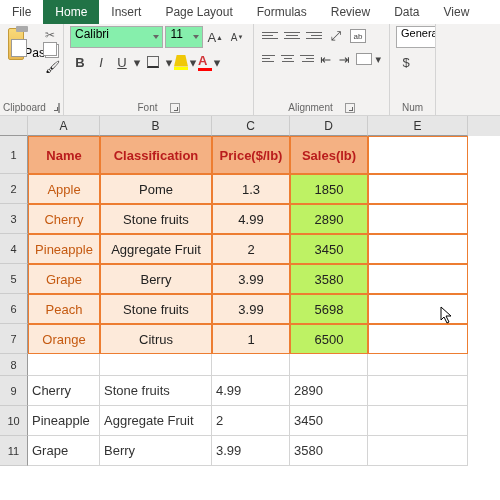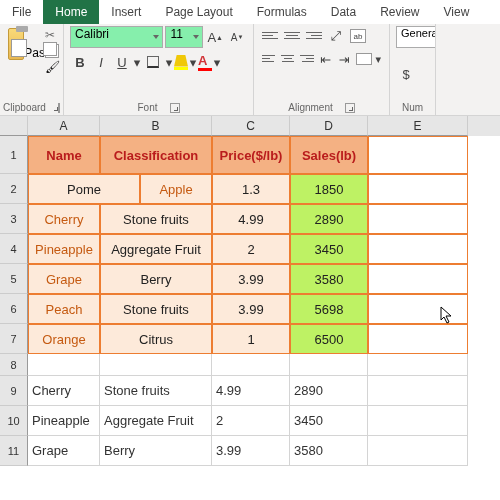--- a/index.html
+++ b/index.html
@@ -42,21 +42,21 @@
 .red-bar{background:#ff0000}
 .font-a{font-weight:bold;font-size:13px;color:#d13438}
 .align-group{width:136px}
 .align-row{display:flex;gap:2px;margin-bottom:3px}
 .align-btn{width:20px;height:18px;display:flex;flex-direction:column;justify-content:center;gap:2px;cursor:pointer;padding:0 2px}
 .align-line{height:1px;background:#666}
 .wrap-btn{display:flex;align-items:center;gap:3px;cursor:pointer;font-size:11px;color:#444;padding:1px 2px}
 .ab-icon{width:16px;height:14px;border:1px solid #999;font-size:8px;display:flex;align-items:center;justify-content:center;background:#fff}
 .merge-icon{width:16px;height:12px;border:1px solid #999;background:#fff;position:relative}
 .num-group{width:46px;overflow:hidden}
-.num-select{border:1px solid #ababab;background:#fff;height:22px;padding:0 4px;font-size:11px;width:60px;margin-bottom:16px}
+.num-select{border:1px solid #ababab;background:#fff;height:22px;padding:0 4px;font-size:11px;width:60px;margin-bottom:4px}
 .sheet{position:relative}
 .col-headers{display:flex;height:20px;background:#e6e6e6}
 .row-hdr-spacer{width:28px;border-right:1px solid #ccc;border-bottom:1px solid #999;background:#e6e6e6}
 .col-h{border-right:1px solid #ccc;border-bottom:1px solid #999;text-align:center;font-size:12px;color:#333;line-height:20px;background:#e6e6e6}
 .col-A{width:72px}.col-B{width:112px}.col-C{width:78px}.col-D{width:78px}.col-E{width:100px}
 .row{display:flex}
 .row-h{width:28px;background:#e6e6e6;border-right:1px solid #999;border-bottom:1px solid #ccc;text-align:center;font-size:11px;color:#333;display:flex;align-items:center;justify-content:center}
 .cell{border-right:1px solid #d4d4d4;border-bottom:1px solid #d4d4d4;padding:0 4px;font-size:13px;color:#333;display:flex;align-items:center;overflow:hidden;white-space:nowrap}
 .r-header{height:38px}
 .r-header .row-h{height:38px}
@@ -75,22 +75,22 @@
 </style>
 </head>
 <body>
 
 <div class="ribbon-tabs">
   <div class="tab">File</div>
   <div class="tab active">Home</div>
   <div class="tab">Insert</div>
   <div class="tab">Page Layout</div>
   <div class="tab">Formulas</div>
+  <div class="tab">Review</div>
   <div class="tab">Data</div>
-  <div class="tab">Review</div>
   <div class="tab">View</div>
 </div>
 
 <div class="ribbon">
   <div class="group clipboard-group">
     <div class="paste-btn">
       <div class="paste-icon"></div>
       <span>Paste</span>
     </div>
     <div class="small-icons">
@@ -227,22 +227,22 @@
     <div class="cell col-A th-cell">Name</div>
     <div class="cell col-B th-cell">Classification</div>
     <div class="cell col-C th-cell">Price($/lb)</div>
     <div class="cell col-D th-cell">Sales(lb)</div>
     <div class="cell col-E"></div>
   </div>
 
   <div id="styled-rows">
       <div class="row r-data styled">
         <div class="row-h">2</div>
+        <div class="cell col-A td-name">Apple</div>
         <div class="cell col-B td-class">Pome</div>
-        <div class="cell col-A td-name">Apple</div>
         <div class="cell col-C td-price">1.3</div>
         <div class="cell col-D td-sales">1850</div>
         <div class="cell col-E"></div>
       </div>
       <div class="row r-data styled">
         <div class="row-h">3</div>
         <div class="cell col-A td-name">Cherry</div>
         <div class="cell col-B td-class">Stone fruits</div>
         <div class="cell col-C td-price">4.99</div>
         <div class="cell col-D td-sales">2890</div>

